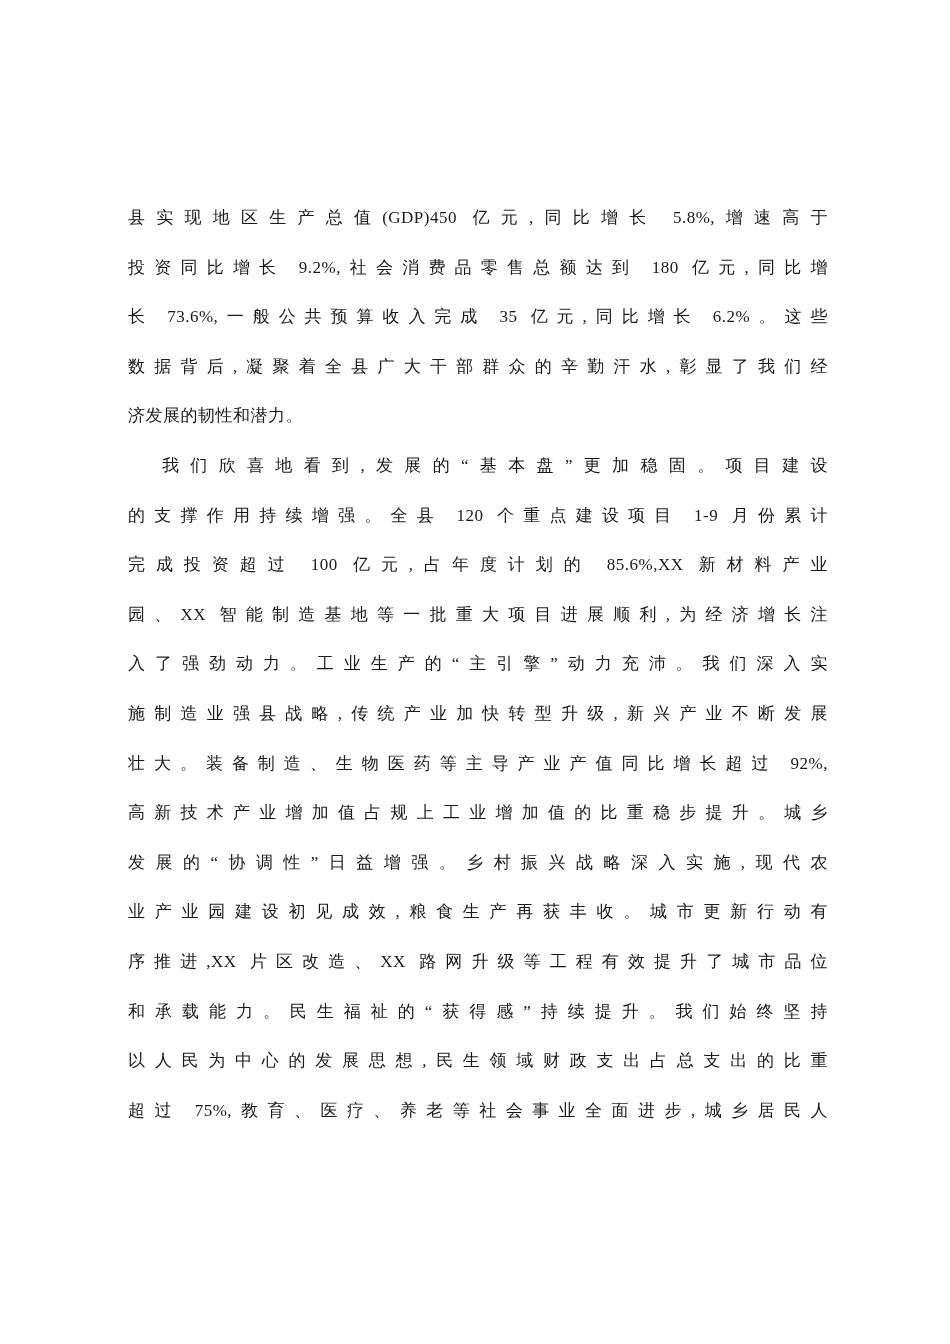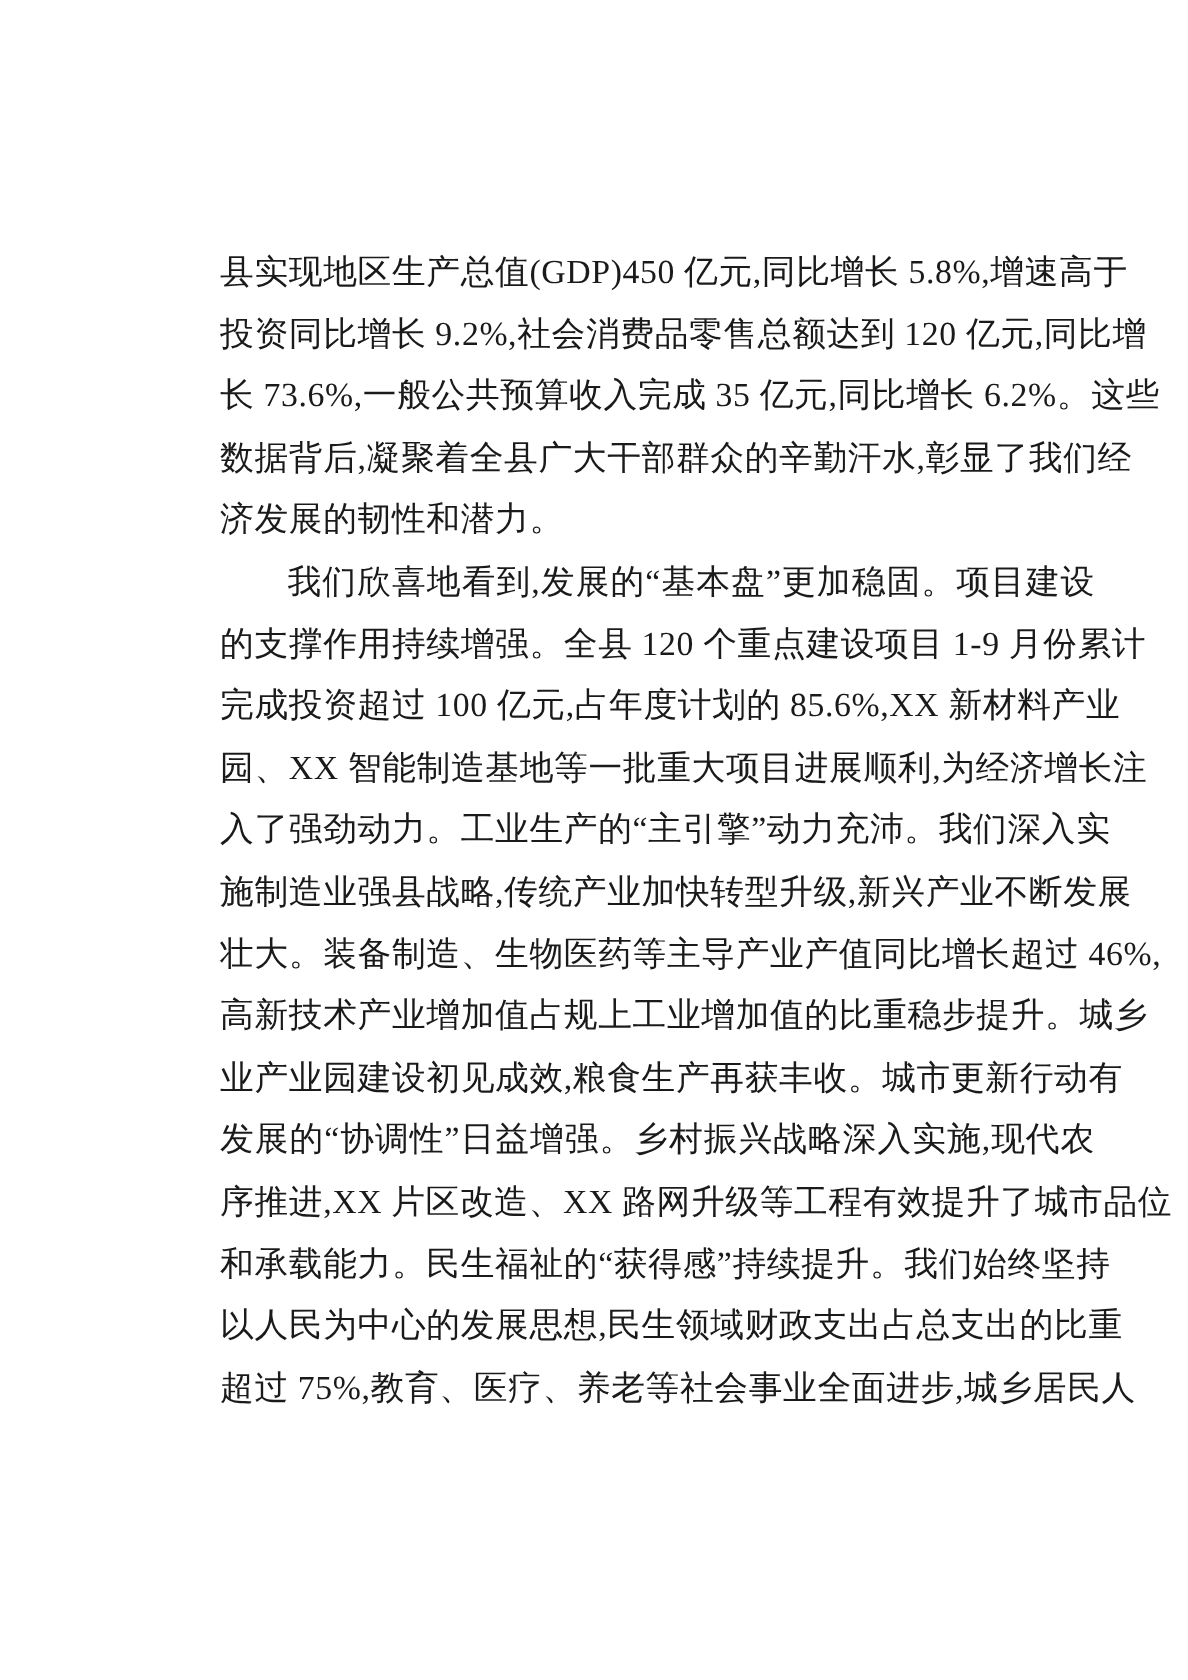--- a/index.html
+++ b/index.html
@@ -21,23 +21,22 @@
     width: 950px;
     height: 1344px;
     background: #ffffff;
   }
   .text-block {
     position: absolute;
     left: 128px;
     top: 193px;
     width: 700px;
     color: #1a1a1a;
-    font-size: 27px;
+    font-size: 17px;
     font-weight: 400;
-    margin-left: 48px;
   }
   .line {
     height: 49.6px;
     line-height: 49.6px;
     white-space: nowrap;
     text-align: justify;
     text-align-last: justify;
     text-justify: inter-ideograph;
     letter-spacing: 0.5px;
   }
@@ -51,32 +50,32 @@
     text-indent: 2em;
     font-family: Liberation Serif, serif;
   }
 </style>
 </head>
 <body>
 
 <div class="page">
   <div class="text-block">
     <div class="line">县实现地区生产总值(GDP)450 亿元,同比增长 5.8%,增速高于</div>
-    <div class="line">投资同比增长 9.2%,社会消费品零售总额达到 120 亿元,同比增</div>
+    <div class="line">投资同比增长 9.2%,社会消费品零售总额达到 180 亿元,同比增</div>
     <div class="line">长 73.6%,一般公共预算收入完成 35 亿元,同比增长 6.2%。这些</div>
     <div class="line">数据背后,凝聚着全县广大干部群众的辛勤汗水,彰显了我们经</div>
     <div class="line para-end">济发展的韧性和潜力。</div>
     <div class="line para-start">我们欣喜地看到,发展的“基本盘”更加稳固。项目建设</div>
     <div class="line">的支撑作用持续增强。全县 120 个重点建设项目 1-9 月份累计</div>
     <div class="line">完成投资超过 100 亿元,占年度计划的 85.6%,XX 新材料产业</div>
     <div class="line">园、XX 智能制造基地等一批重大项目进展顺利,为经济增长注</div>
     <div class="line">入了强劲动力。工业生产的“主引擎”动力充沛。我们深入实</div>
     <div class="line">施制造业强县战略,传统产业加快转型升级,新兴产业不断发展</div>
-    <div class="line">壮大。装备制造、生物医药等主导产业产值同比增长超过 46%,</div>
+    <div class="line">壮大。装备制造、生物医药等主导产业产值同比增长超过 92%,</div>
     <div class="line">高新技术产业增加值占规上工业增加值的比重稳步提升。城乡</div>
+    <div class="line">发展的“协调性”日益增强。乡村振兴战略深入实施,现代农</div>
     <div class="line">业产业园建设初见成效,粮食生产再获丰收。城市更新行动有</div>
-    <div class="line">发展的“协调性”日益增强。乡村振兴战略深入实施,现代农</div>
     <div class="line">序推进,XX 片区改造、XX 路网升级等工程有效提升了城市品位</div>
     <div class="line">和承载能力。民生福祉的“获得感”持续提升。我们始终坚持</div>
     <div class="line">以人民为中心的发展思想,民生领域财政支出占总支出的比重</div>
     <div class="line">超过 75%,教育、医疗、养老等社会事业全面进步,城乡居民人</div>
   </div>
 </div>
 
 </body></html>

